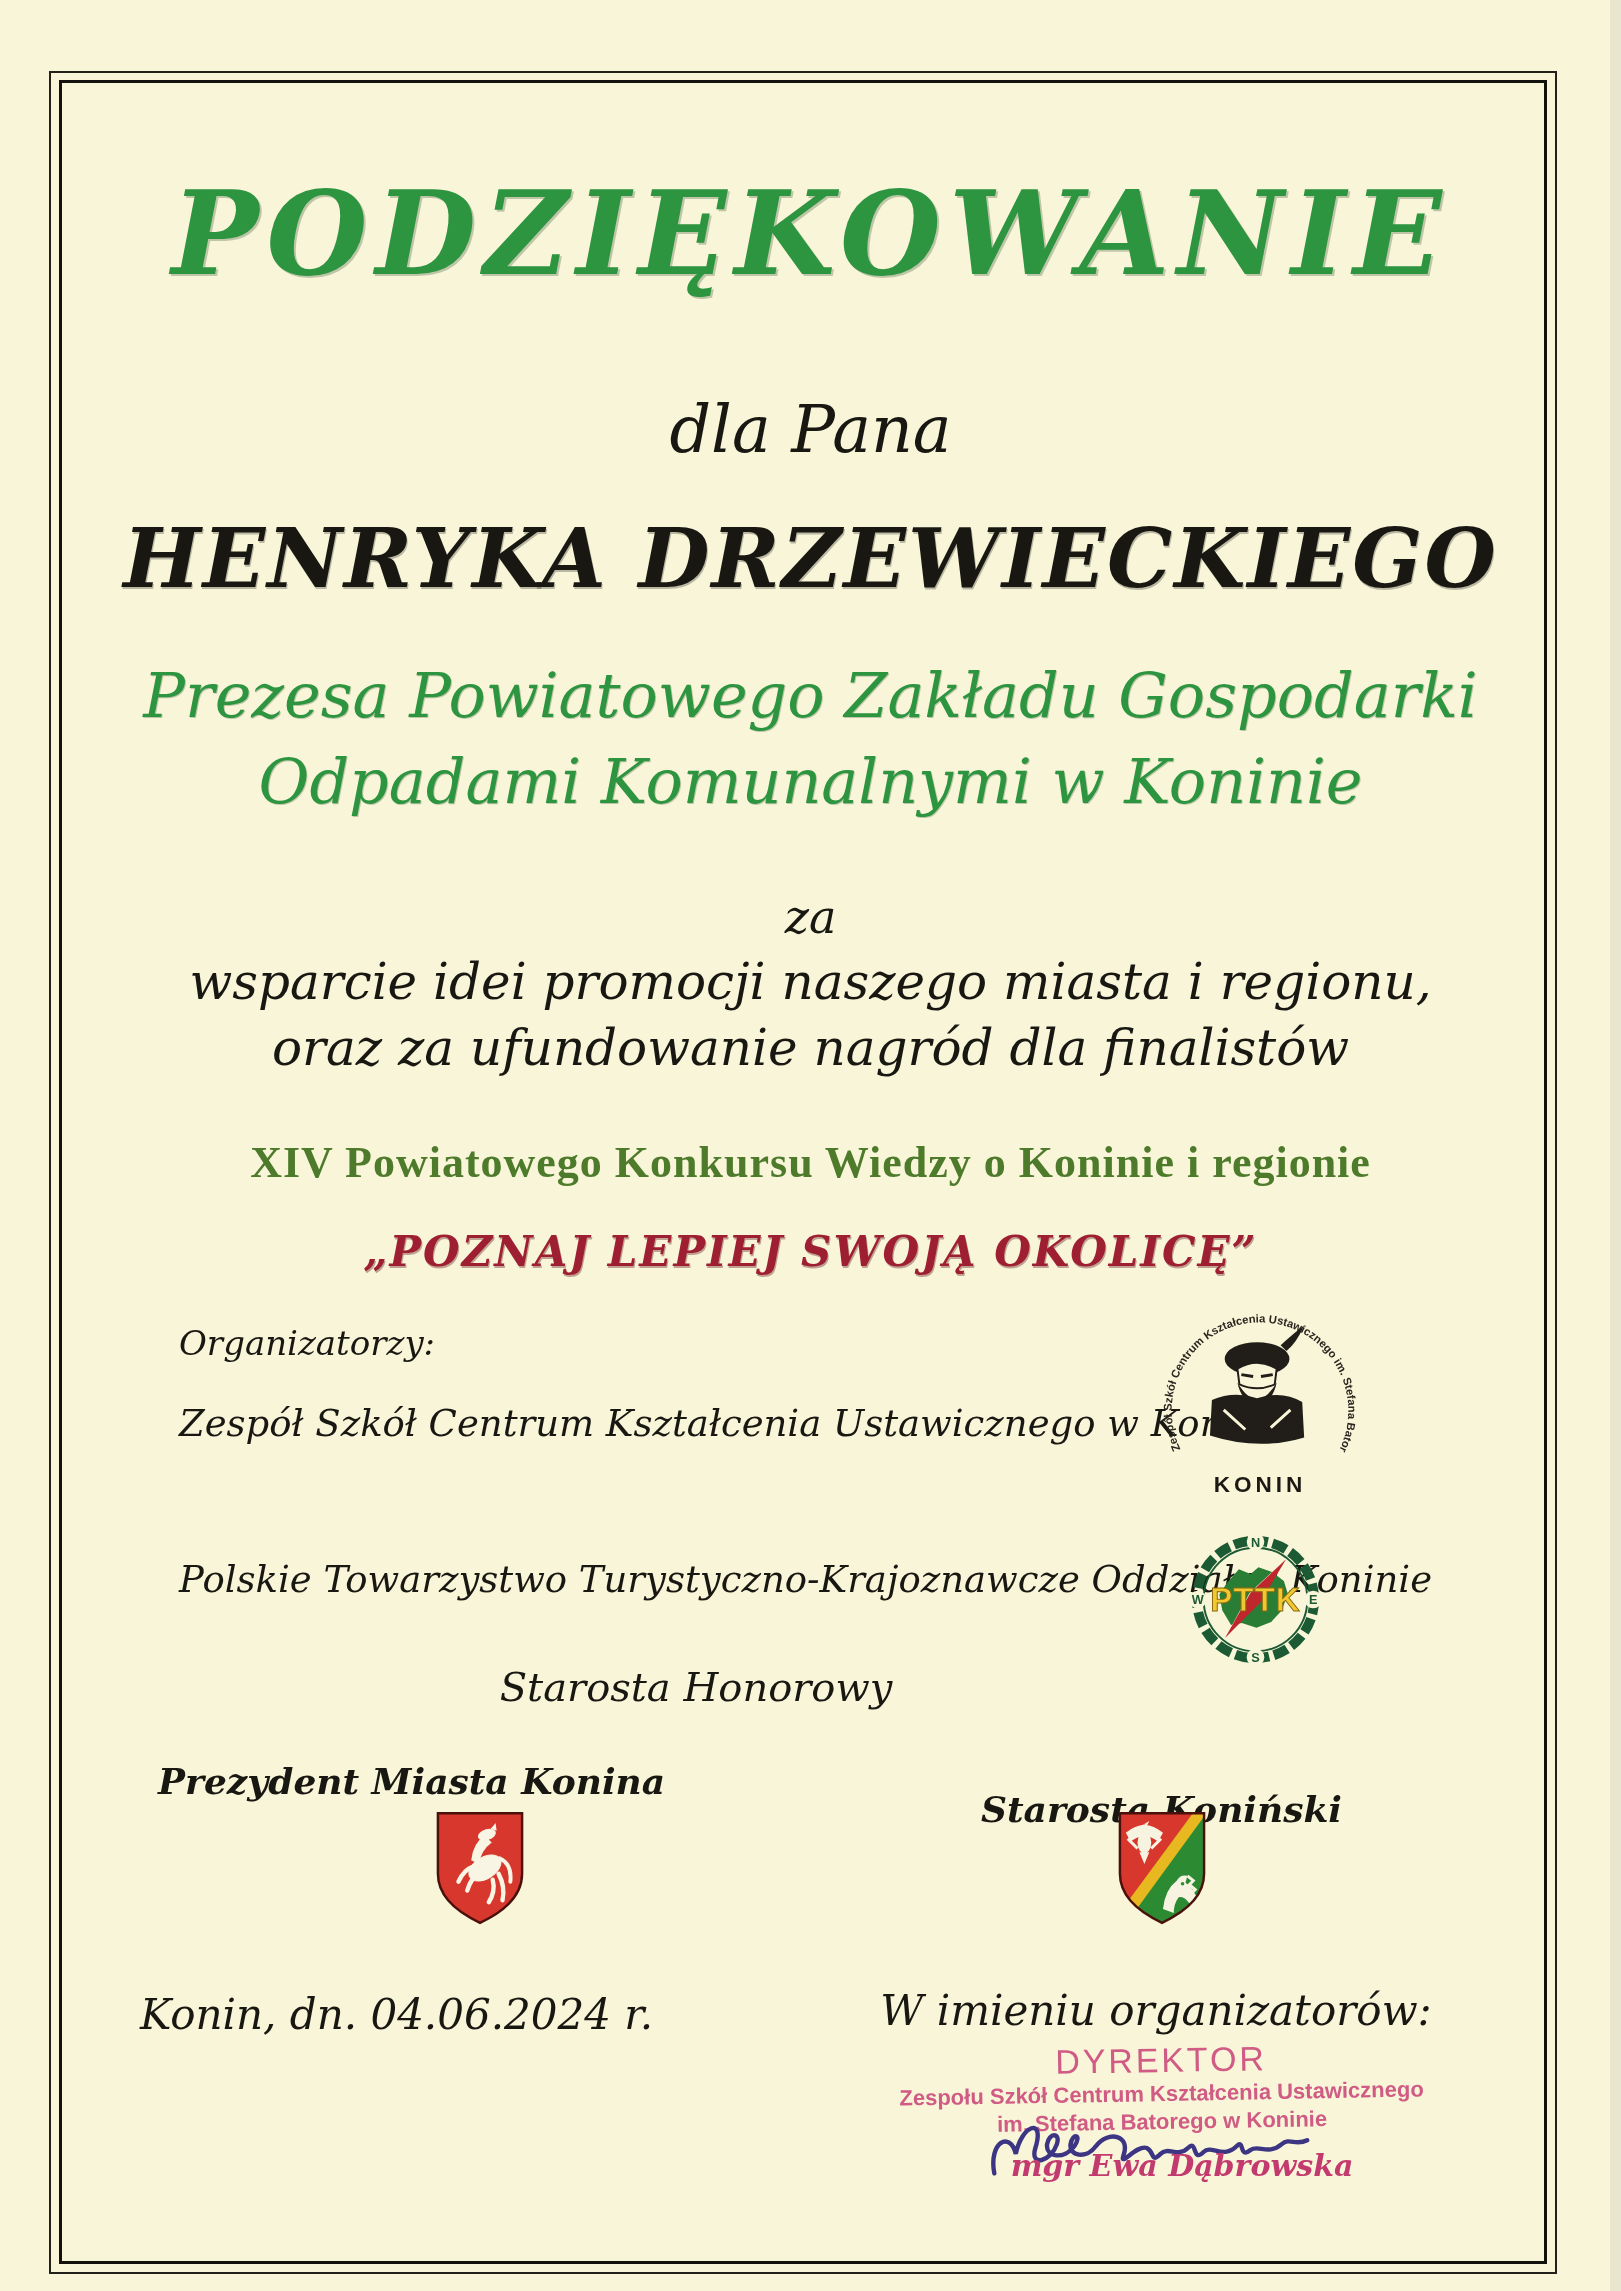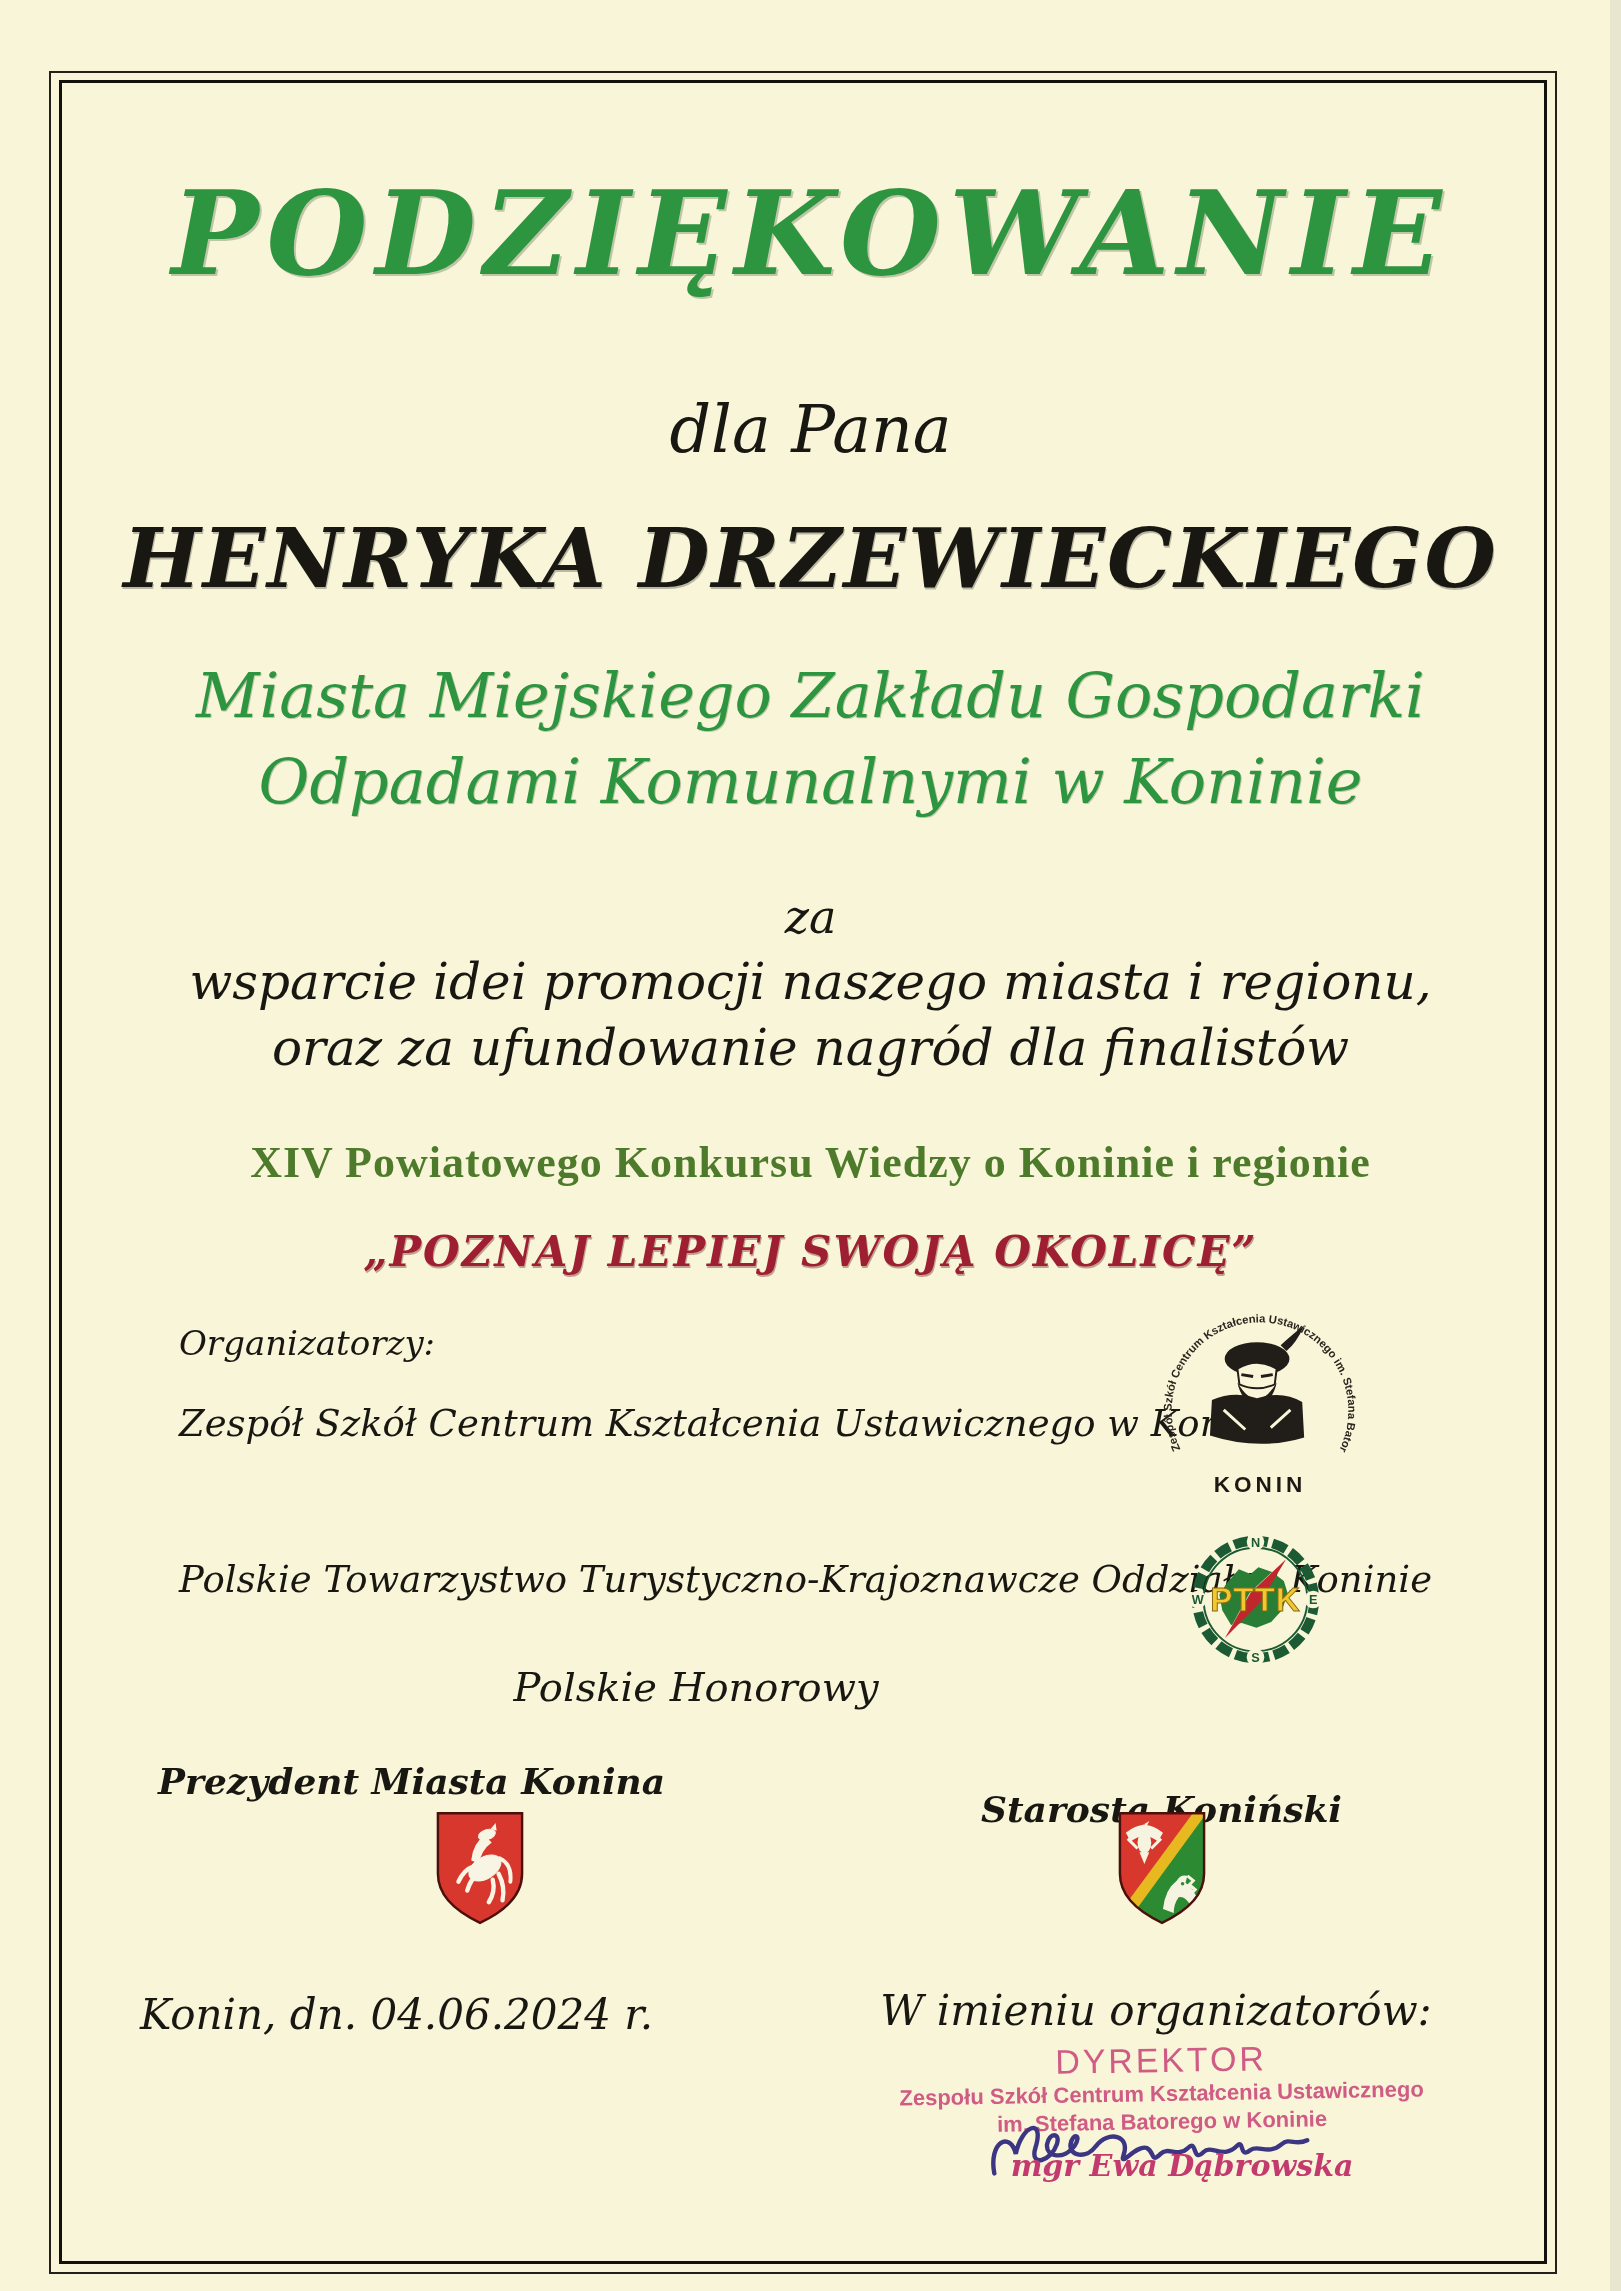--- a/index.html
+++ b/index.html
@@ -71,21 +71,21 @@
 <body>
 
 <div class="page">
   <div class="frame-outer">
     <div class="frame-inner"></div>
   </div>
 
   <div class="txt center title">PODZIĘKOWANIE</div>
   <div class="txt center salutation">dla Pana</div>
   <div class="txt center name">HENRYKA DRZEWIECKIEGO</div>
-  <div class="txt center role1">Miasta Miejskiego Zakładu Gospodarki</div>
+  <div class="txt center role1">Prezesa Powiatowego Zakładu Gospodarki</div>
   <div class="txt center role2">Odpadami Komunalnymi w Koninie</div>
   <div class="txt center ded1">wsparcie idei promocji naszego miasta i regionu,</div>
   <div class="txt center za">za</div>
   <div class="txt center ded2">oraz za  ufundowanie nagród dla finalistów</div>
   <div class="txt center contest">XIV Powiatowego Konkursu Wiedzy o Koninie i regionie</div>
   <div class="txt center motto">„POZNAJ LEPIEJ SWOJĄ OKOLICĘ”</div>
 
   <div class="txt org-label">Organizatorzy:</div>
   <div class="txt org1">Zespół Szkół Centrum Kształcenia Ustawicznego w Koninie</div>
   <div class="txt org2">Polskie Towarzystwo Turystyczno-Krajoznawcze Oddział w Koninie</div>
@@ -128,21 +128,21 @@
         <polygon points="100,28 74,72 38,108 64,62" fill="#c0272d"></polygon>
         <text x="69" y="81" text-anchor="middle" font-size="34" font-weight="bold" fill="#f2c830" stroke="#8a6a10" stroke-width="1" font-family="Liberation Sans, sans-serif" letter-spacing="1">PTTK</text>
         <text x="69" y="15" text-anchor="middle" font-size="13" font-weight="bold" fill="#1c5a33" font-family="Liberation Sans, sans-serif">N</text>
         <text x="128" y="74" text-anchor="middle" font-size="13" font-weight="bold" fill="#1c5a33" font-family="Liberation Sans, sans-serif">E</text>
         <text x="69" y="133" text-anchor="middle" font-size="13" font-weight="bold" fill="#1c5a33" font-family="Liberation Sans, sans-serif">S</text>
         <text x="10" y="74" text-anchor="middle" font-size="13" font-weight="bold" fill="#1c5a33" font-family="Liberation Sans, sans-serif">W</text>
       </g>
     </svg>
   </div>
 
-  <div class="txt patronat">Polskie Honorowy</div>
+  <div class="txt patronat">Starosta Honorowy</div>
   <div class="txt patron-left">Prezydent Miasta Konina</div>
   <div class="txt patron-right">Starosta Koniński</div>
 
   <div class="logo shield-konin">
     <svg width="92" height="118" viewBox="0 0 94 120">
       <path d="M4,4 H90 V66 Q90 96 47 116 Q4 96 4 66 Z" fill="#d8372e" stroke="#4a100c" stroke-width="2.5"></path>
       <g fill="#f8f5e4" stroke="#f8f5e4">
         <ellipse cx="52" cy="60" rx="18" ry="11" transform="rotate(-32 52 60)"></ellipse>
         <path d="M38,52 Q40,34 52,27 L59,34 Q48,42 46,56 Z" stroke="none"></path>
         <ellipse cx="54" cy="26" rx="9" ry="5" transform="rotate(-18 54 26)"></ellipse>

